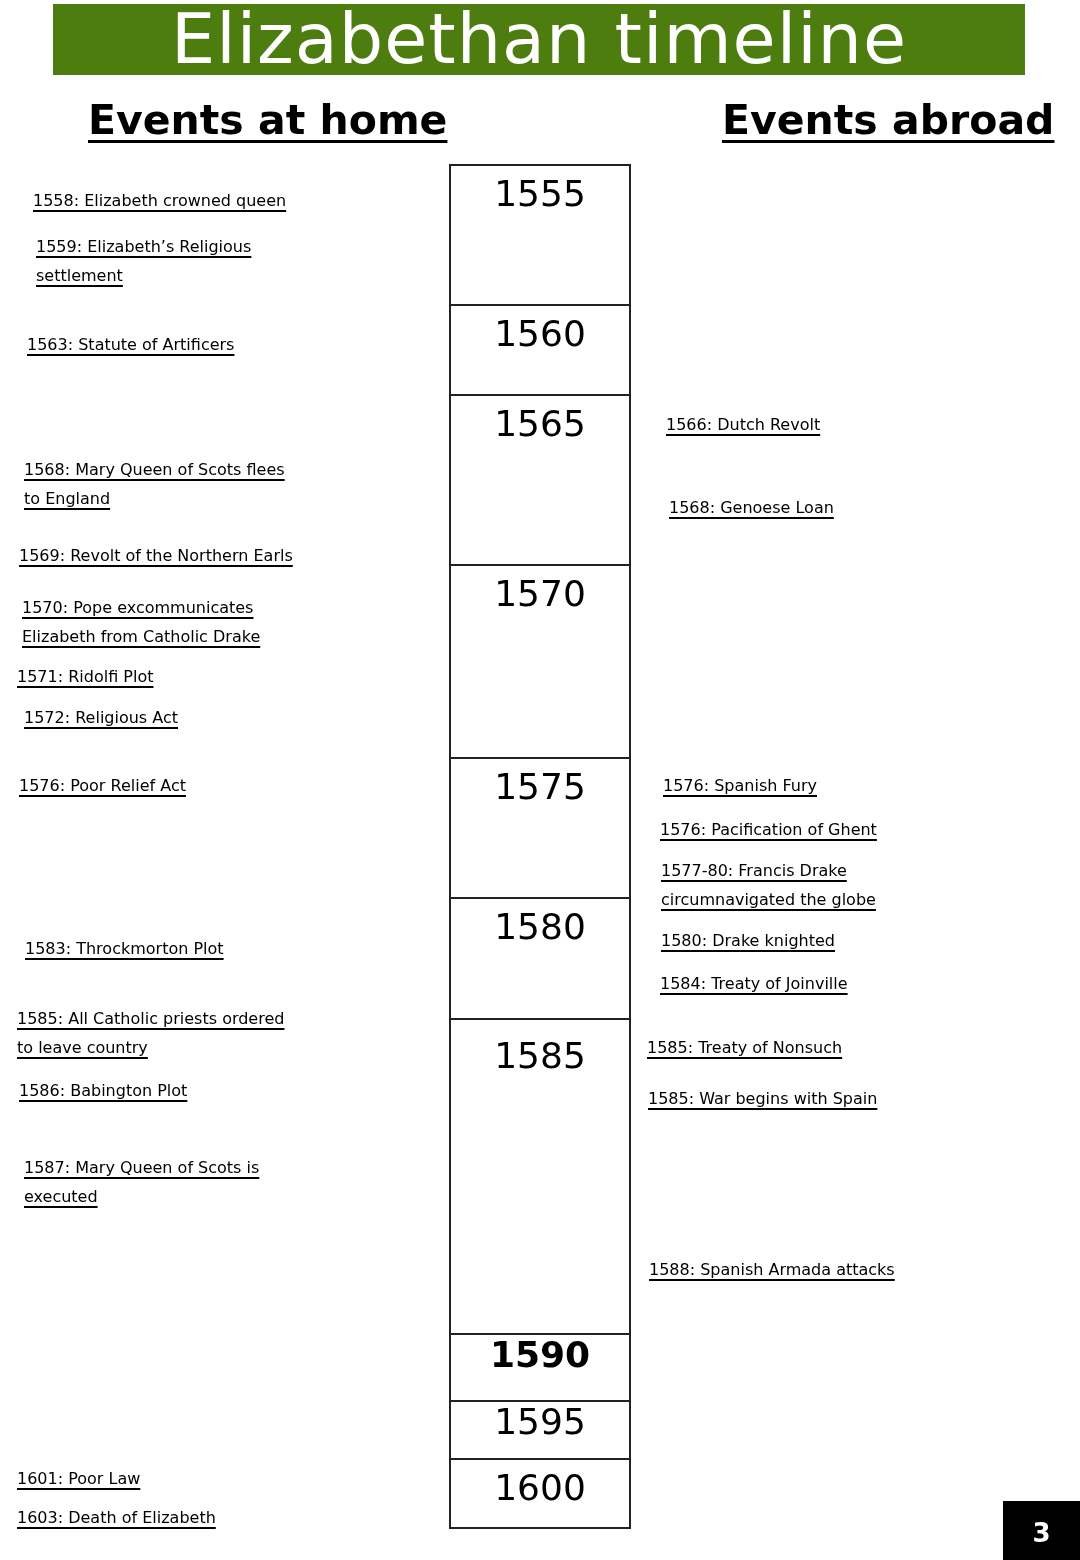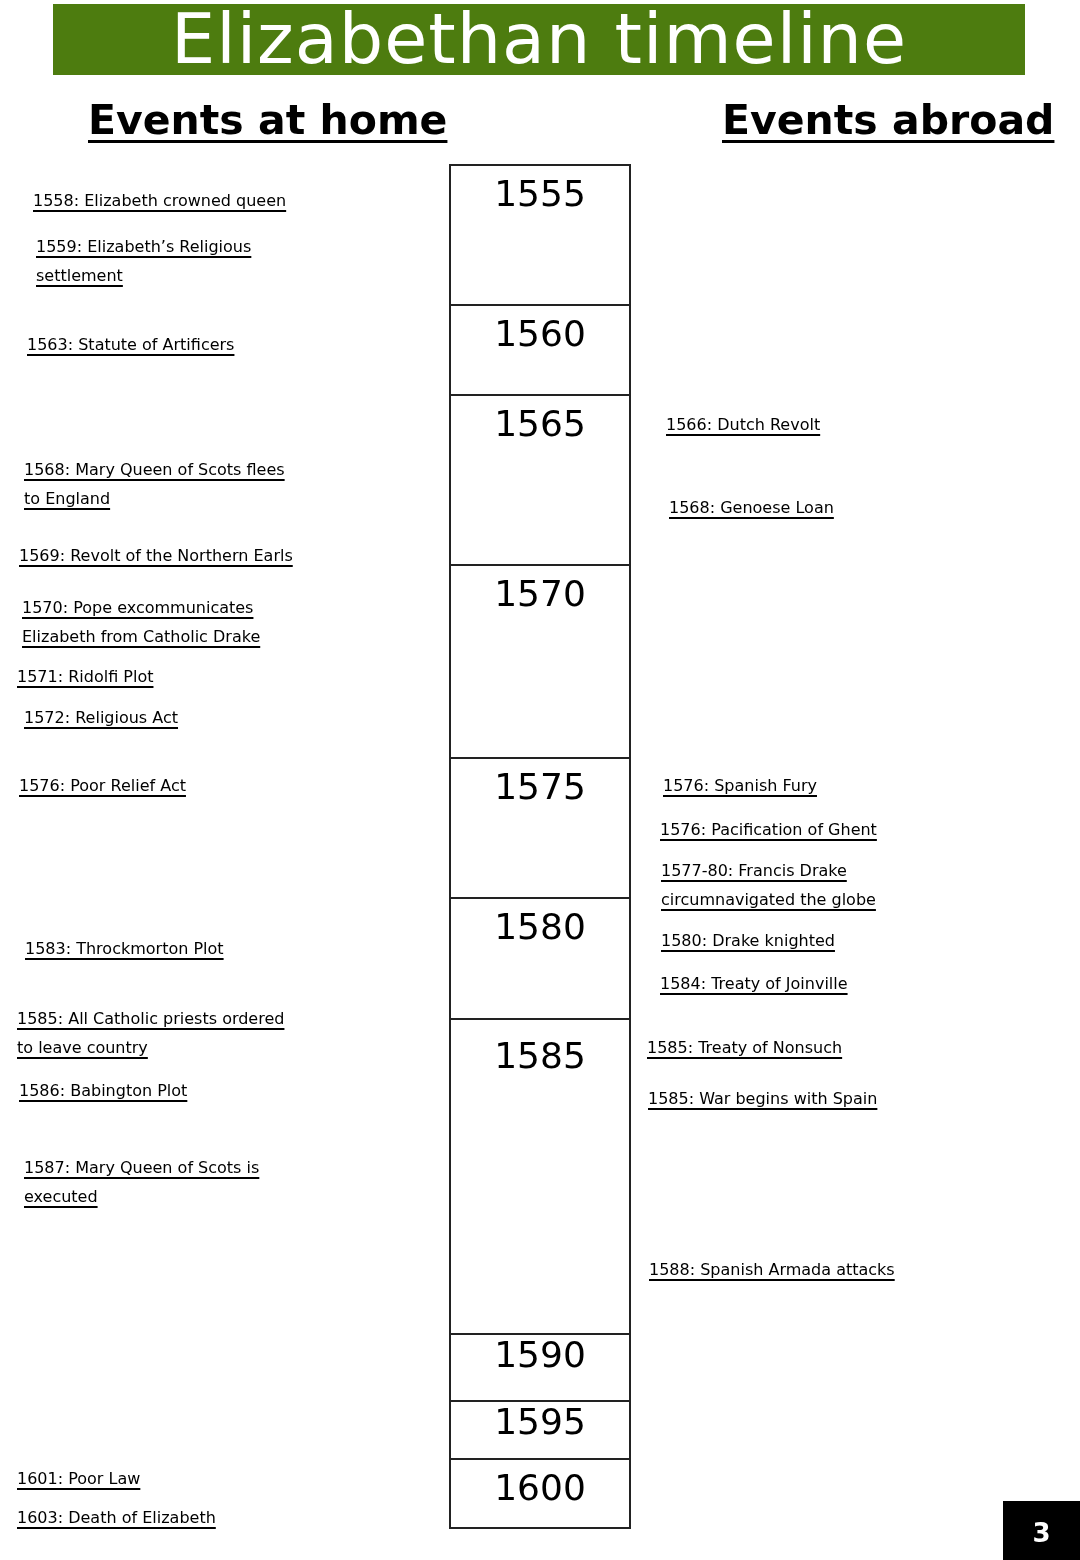--- a/index.html
+++ b/index.html
@@ -50,21 +50,21 @@
 <div class="col-heading" style="left:722px;">Events abroad</div>
 
 <div class="timeline">
   <div class="year-cell" style="top:0;height:140px;">1555</div>
   <div class="year-cell" style="top:140px;height:90px;">1560</div>
   <div class="year-cell" style="top:230px;height:170px;">1565</div>
   <div class="year-cell" style="top:400px;height:193px;">1570</div>
   <div class="year-cell" style="top:593px;height:140px;">1575</div>
   <div class="year-cell" style="top:733px;height:121px;">1580</div>
   <div class="year-cell" style="top:854px;height:307px;margin-top:8px;">1585</div>
-  <div class="year-cell" style="top:1161px;height:75px;">1590</div>
+  <div class="year-cell" style="top:1161px;height:75px;font-weight:bold;">1590</div>
   <div class="year-cell" style="top:1228px;height:66px;">1595</div>
   <div class="year-cell last" style="top:1294px;height:67px;">1600</div>
 </div>
 
 <div class="event" style="left:33px;top:186px;"><span>1558: Elizabeth crowned queen</span></div>
 <div class="event" style="left:36px;top:232px;"><span>1559: Elizabeth’s Religious</span><br><span>settlement</span></div>
 <div class="event" style="left:20px;top:330px;margin-left:7px;"><span>1563: Statute of Artificers</span></div>
 <div class="event" style="left:24px;top:455px;"><span>1568: Mary Queen of Scots flees</span><br><span>to England</span></div>
 <div class="event" style="left:19px;top:541px;"><span>1569: Revolt of the Northern Earls</span></div>
 <div class="event" style="left:22px;top:593px;"><span>1570: Pope excommunicates</span><br><span>Elizabeth from Catholic Drake</span></div>

